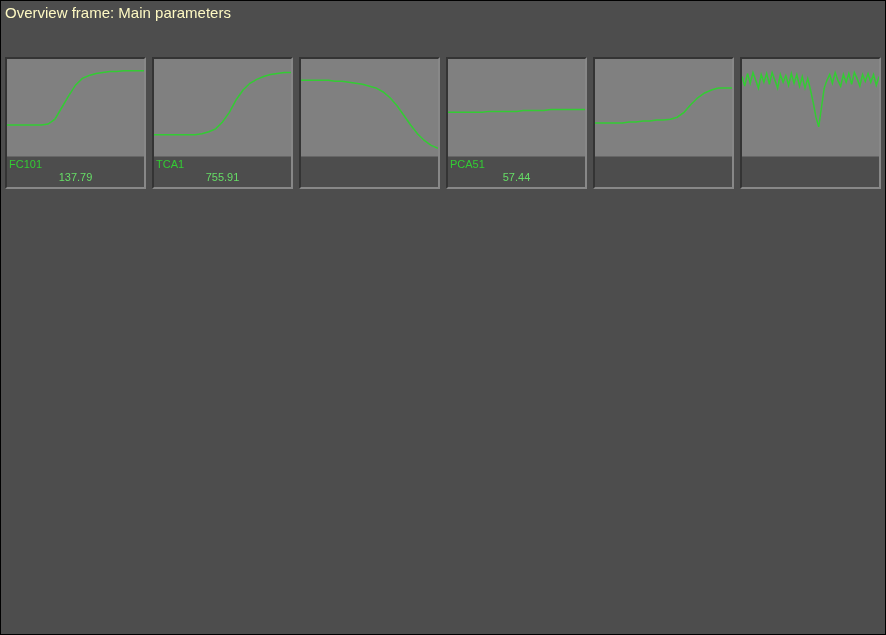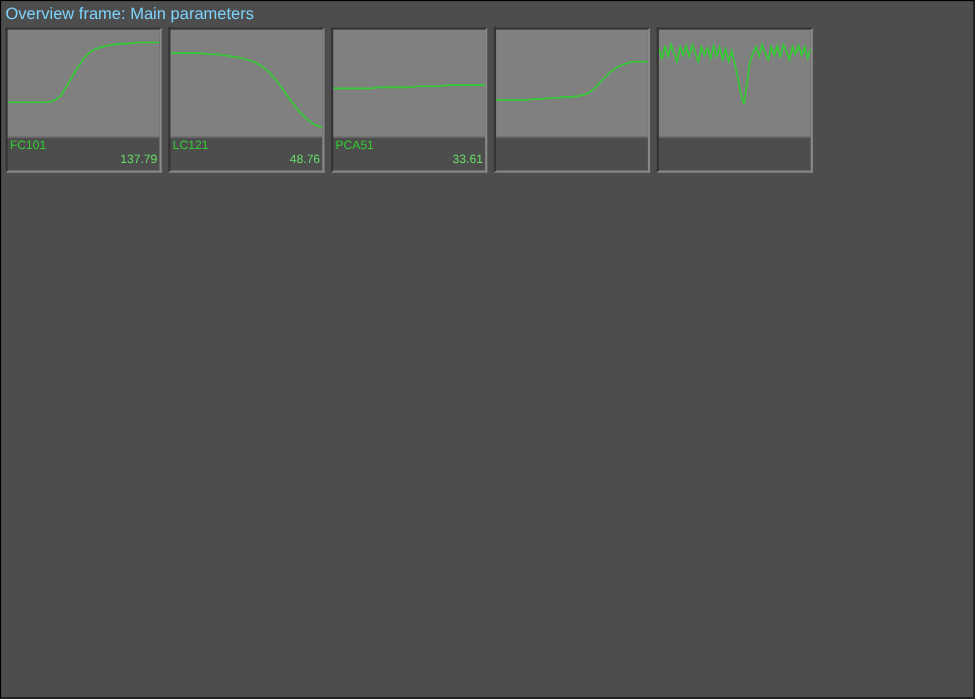--- a/index.html
+++ b/index.html
@@ -9,37 +9,38 @@
     }
     body {
       background: #4d4d4d;
       font-family: Arial, sans-serif;
       width: 886px;
       height: 635px;
       overflow: hidden;
       border: 1px solid #000;
     }
     .title-bar {
-      color: #7dd3fc;
+      color: #fef9c3;
       font-size: 15px;
       padding: 2px 4px;
       height: 22px;
       display: flex;
       align-items: center;
     }
     .tiles-container {
       display: flex;
       flex-direction: row;
       gap: 6px;
       padding: 2px 4px;
     }
     .tile {
       width: 142px;
       border: 2px inset #888;
       background: #4d4d4d;
+      margin-top: 32px;
     }
     .tile .chart-area {
       width: 100%;
       height: 98px;
       background: #808080;
       border-bottom: 1px solid #666;
       position: relative;
     }
     .tile .chart-area svg {
       width: 100%;
@@ -52,21 +53,21 @@
       font-size: 11px;
       line-height: 13px;
     }
     .tile .footer .label {
       color: #33cc33;
       display: block;
     }
     .tile .footer .value {
       color: #66dd66;
       display: block;
-      text-align: right;
+      text-align: center;
     }
   </style>
 </head>
 <body>
 
 <div class="title-bar">
   <span>Overview frame: Main parameters</span>
 </div>
 
 <div class="tiles-container">
@@ -76,42 +77,49 @@
       <svg viewBox="0 0 100 100" preserveAspectRatio="none">
           <path d="M0 68 L5 68 L10 68 L15 68 L20 68 L25 68 L30 67 L35 62 L40 50 L45 38 L50 27 L55 20 L60 17 L65 15 L70 14 L75 13 L80 13 L85 12 L90 12 L95 12 L100 12 " fill="none" stroke="#33cc33" stroke-width="1.5" vector-effect="non-scaling-stroke"></path>
         </svg>
     </div>
     <div class="footer">
       <span class="label">FC101</span>
       <span class="value">137.79</span>
     </div>
   </div>
 
+  <div class="tile">
+    <div class="chart-area">
+      <svg viewBox="0 0 100 100" preserveAspectRatio="none">
+          <path d="M0 78 L5 78 L10 78 L15 78 L20 78 L25 78 L30 78 L35 77 L40 75 L45 72 L50 65 L55 55 L60 42 L65 32 L70 25 L75 21 L80 18 L85 16 L90 15 L95 14 L100 14 " fill="none" stroke="#33cc33" stroke-width="1.5" vector-effect="non-scaling-stroke"></path>
+        </svg>
+    </div>
+    <div class="footer">
+      <span class="label">TCA1</span>
+      <span class="value">755.91</span>
+    </div>
+  </div>
 
   <div class="tile">
     <div class="chart-area">
       <svg viewBox="0 0 100 100" preserveAspectRatio="none">
           <path d="M0 22 L5 22 L10 22 L15 22 L20 22 L25 23 L30 23 L35 24 L40 25 L45 26 L50 28 L55 30 L60 34 L65 40 L70 48 L75 58 L80 68 L85 77 L90 84 L95 89 L100 92 " fill="none" stroke="#33cc33" stroke-width="1.5" vector-effect="non-scaling-stroke"></path>
         </svg>
-    </div>
-    <div class="footer">
-      <span class="label">LC121</span>
-      <span class="value">48.76</span>
     </div>
   </div>
 
   <div class="tile">
     <div class="chart-area">
       <svg viewBox="0 0 100 100" preserveAspectRatio="none">
           <path d="M0 55 L5 55 L10 55 L15 55 L20 55 L25 55 L30 54 L35 54 L40 54 L45 54 L50 54 L55 53 L60 53 L65 53 L70 53 L75 52 L80 52 L85 52 L90 52 L95 52 L100 52 " fill="none" stroke="#33cc33" stroke-width="1.5" vector-effect="non-scaling-stroke"></path>
         </svg>
     </div>
     <div class="footer">
       <span class="label">PCA51</span>
-      <span class="value">33.61</span>
+      <span class="value">57.44</span>
     </div>
   </div>
 
   <div class="tile">
     <div class="chart-area">
       <svg viewBox="0 0 100 100" preserveAspectRatio="none">
           <path d="M0 66 L5 66 L10 66 L15 66 L20 66 L25 65 L30 65 L35 64 L40 64 L45 63 L50 63 L55 62 L60 60 L65 55 L70 47 L75 40 L80 35 L85 32 L90 30 L95 30 L100 30 " fill="none" stroke="#33cc33" stroke-width="1.5" vector-effect="non-scaling-stroke"></path>
         </svg>
     </div>
   </div>

